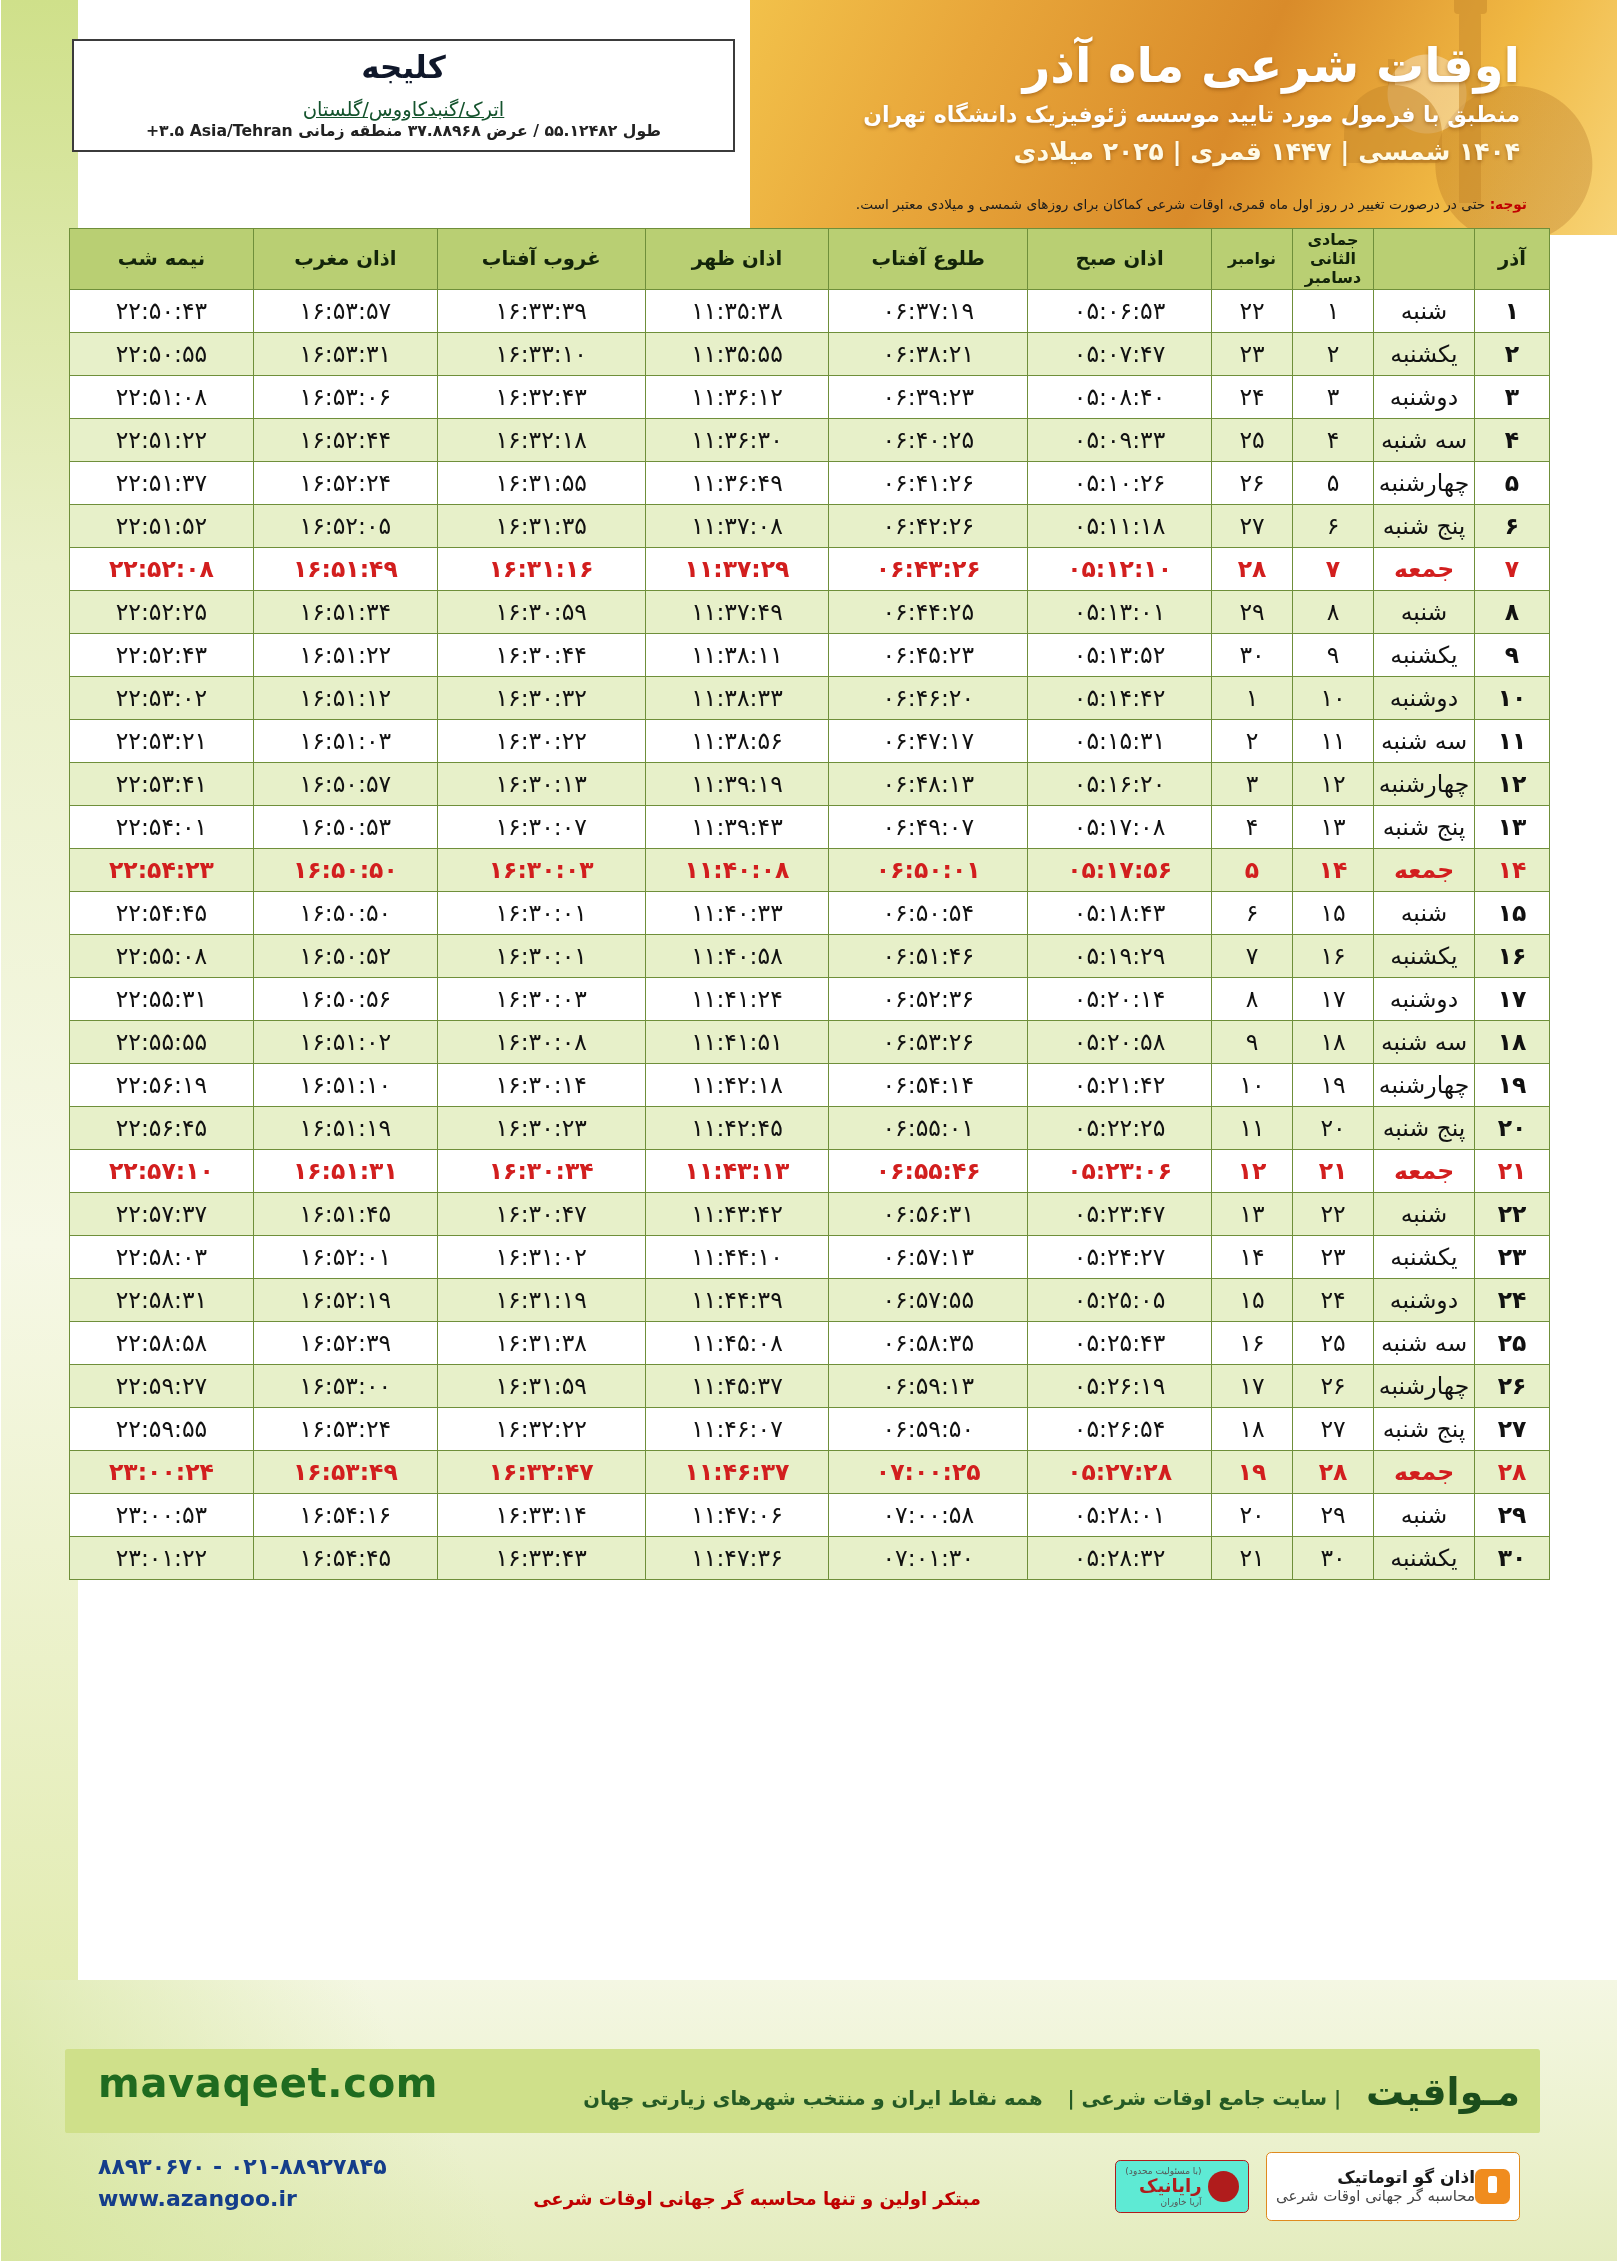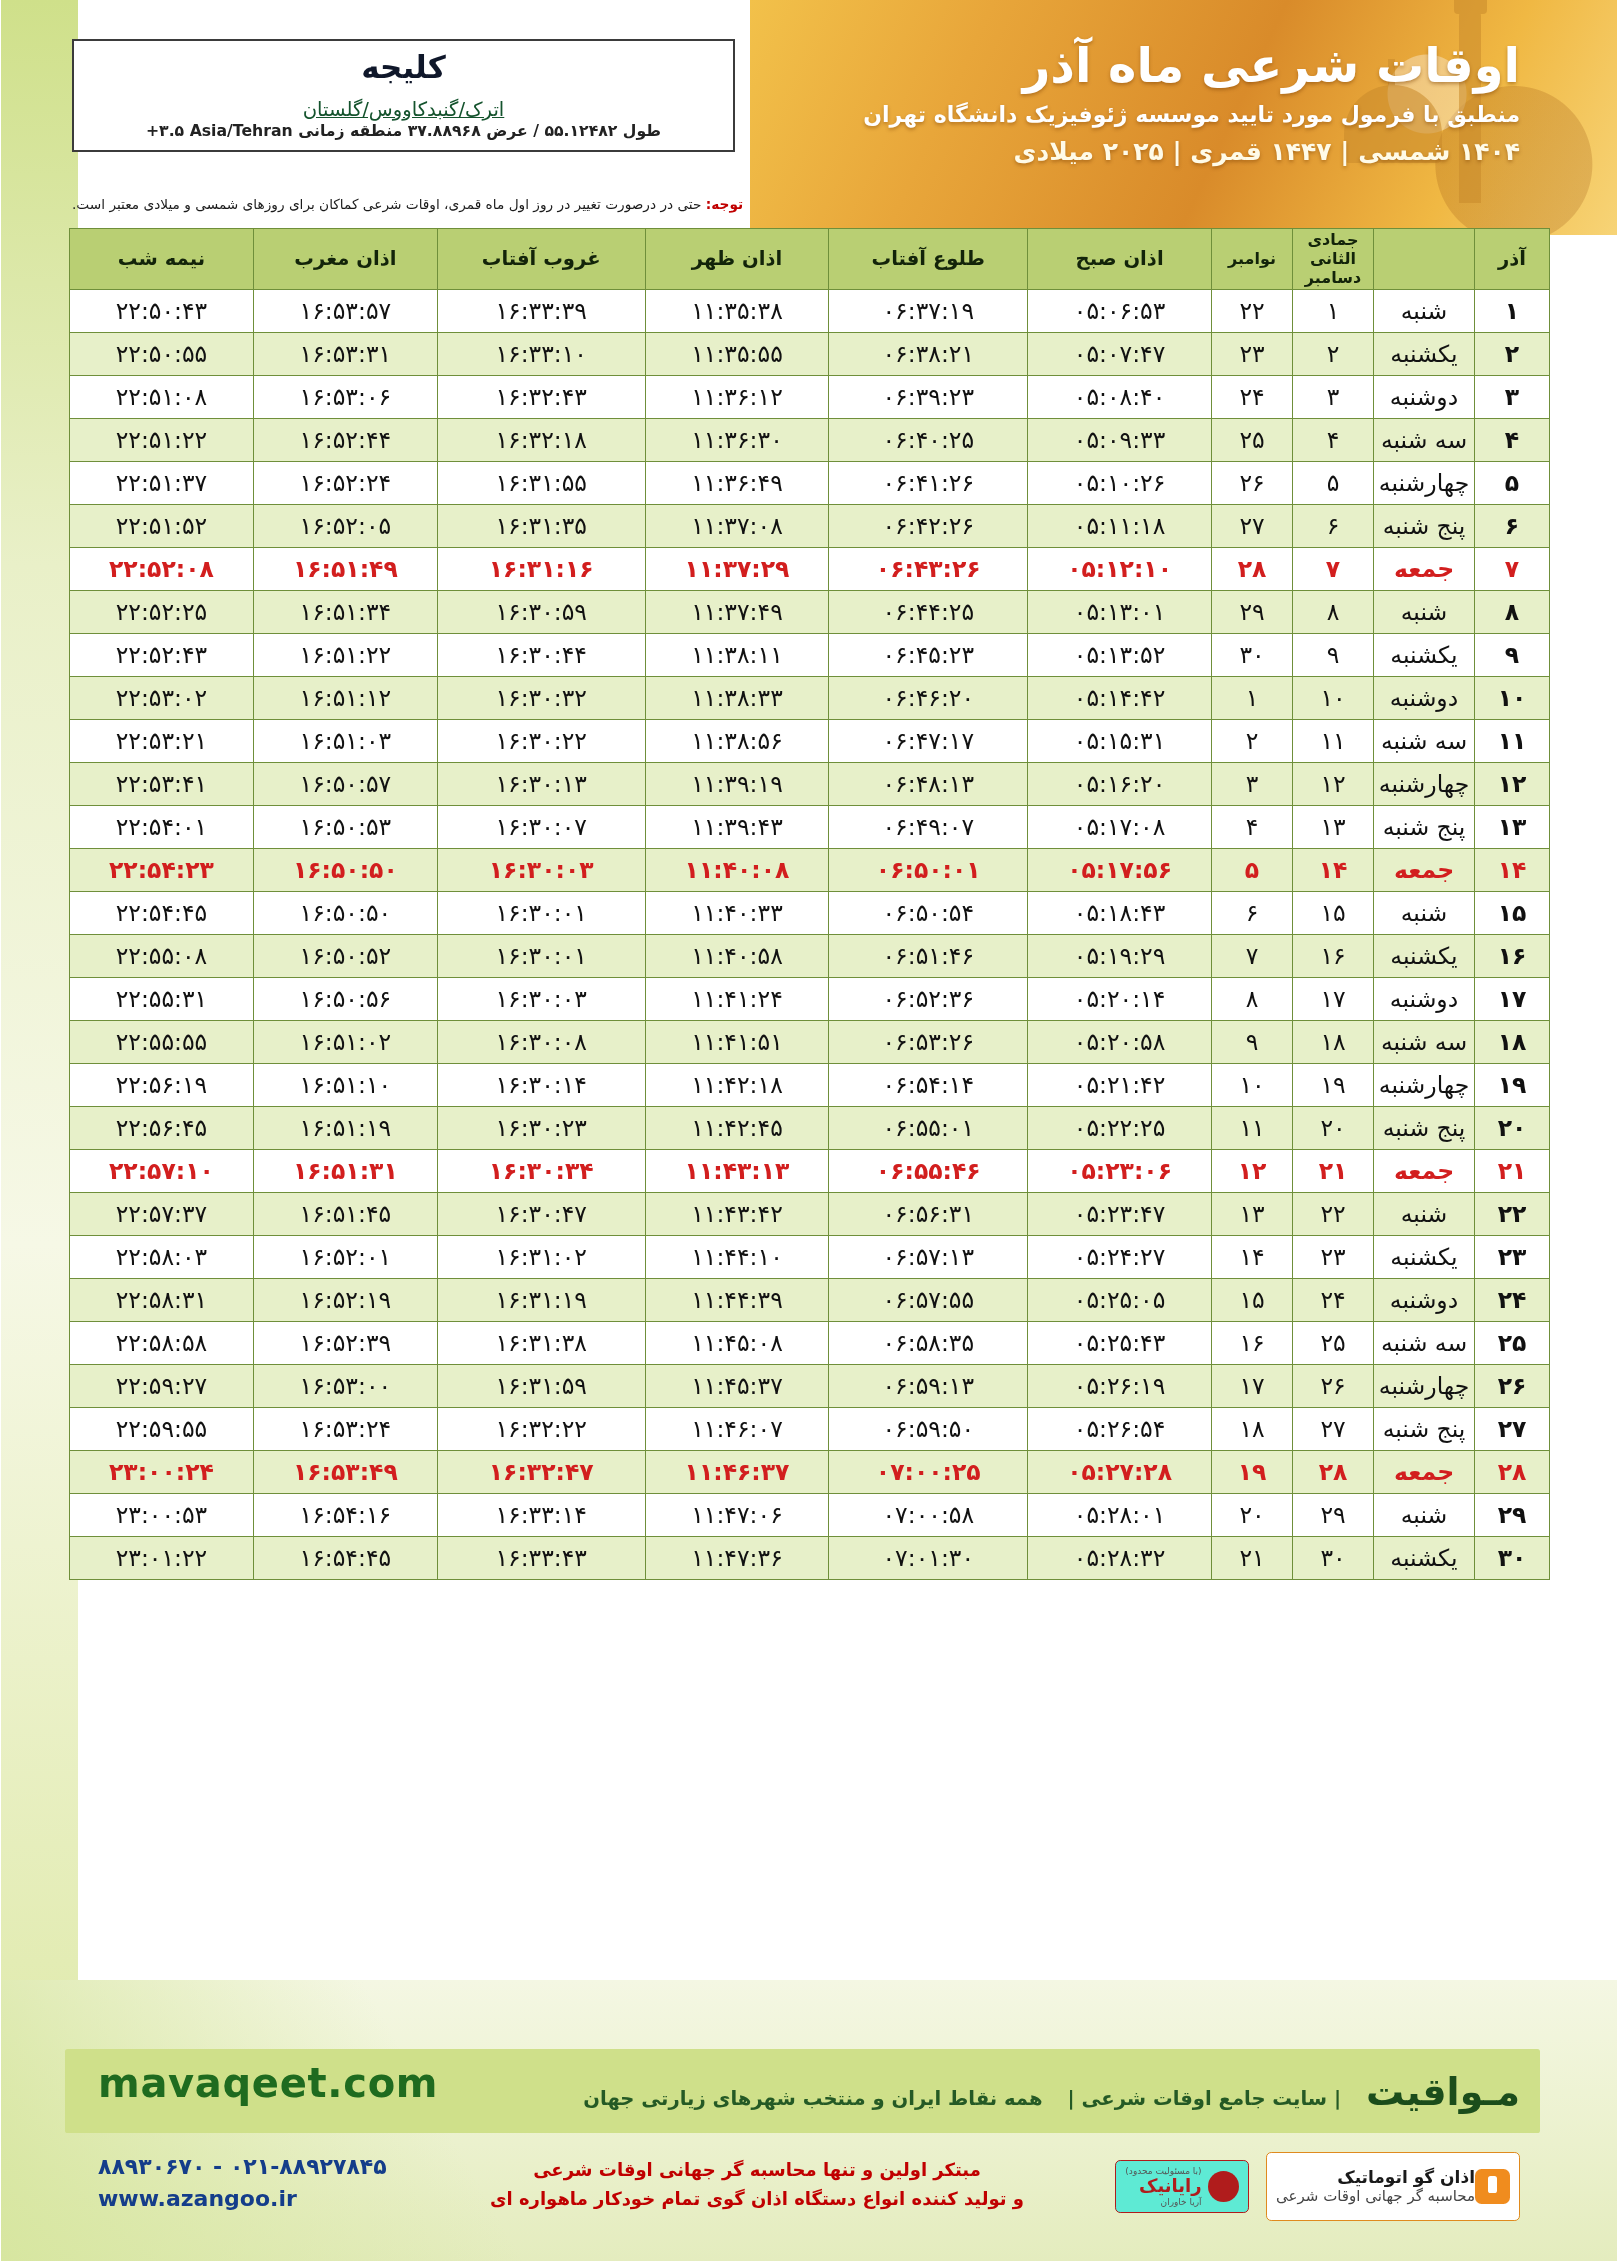--- a/index.html
+++ b/index.html
@@ -60,21 +60,21 @@
 
   .city-box{
     position:absolute;left:72px;top:39px;width:659px;
     border:2px solid #3b3b3b;background:#ffffff;text-align:center;padding:9px 0 10.4px;
   }
   .city-name{font-size:31px;font-weight:bold;color:#0f172a;line-height:1.15;}
   .city-sub{font-size:19.6px;color:#14532d;margin-top:12px;text-decoration:underline;}
   .city-coord{font-size:15.7px;color:#222;margin-top:0;font-weight:bold;}
 
   .note{
-    position:absolute;left:72px;top:196px;width:1455px;text-align:left;
+    position:absolute;left:72px;top:196px;width:1455px;text-align:right;
     font-size:13.7px;color:#1b1b1b;direction:rtl;
   }
   .note b{color:#c00000;}
 
   
   table.prayer{
     position:absolute;left:69px;top:228px;
     width:1481px;border-collapse:collapse;direction:rtl;
     background:#ffffff;
   }
@@ -579,21 +579,20 @@
     <span class="small">همه نقاط ایران و منتخب شهرهای زیارتی جهان</span>
   </div>
 
   <div class="footer-phone">
     <div>۰۲۱-۸۸۹۲۷۸۴۵ - ۸۸۹۳۰۶۷۰</div>
     <div>www.azangoo.ir</div>
   </div>
 
   <div class="footer-desc">
     <div>مبتکر اولین و تنها محاسبه گر جهانی اوقات شرعی</div>
-    <div>و تولید کننده انواع دستگاه اذان گوی تمام خودکار ماهواره ای</div>
   </div>
 
   <div class="footer-logos">
     <div class="logo-azangoo">
       <div class="mark"></div>
       <div class="txt">
         <div class="l1">اذان گو اتوماتیک</div>
         <div class="l2">محاسبه گر جهانی اوقات شرعی</div>
       </div>
     </div>

